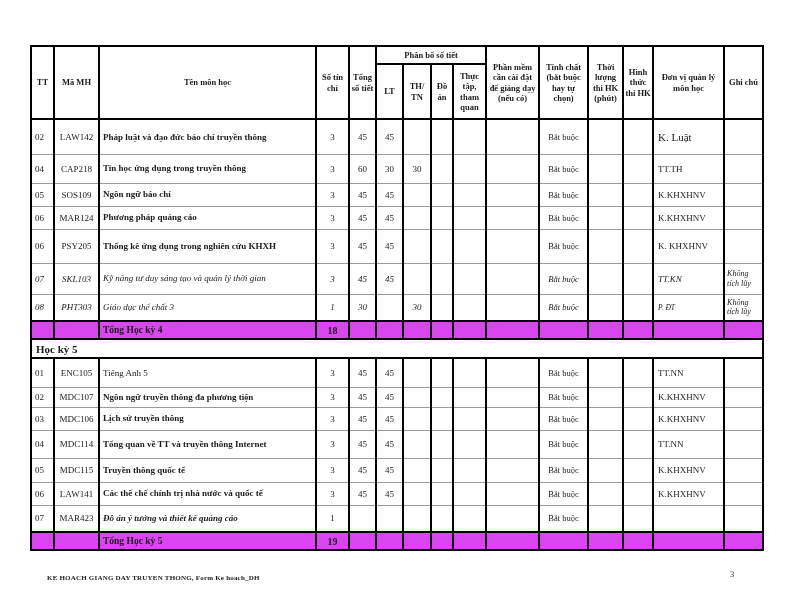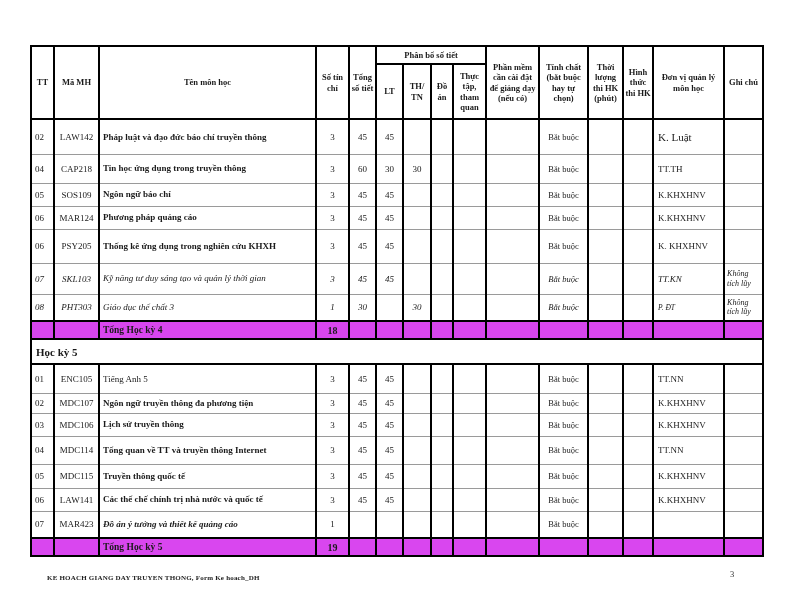--- a/index.html
+++ b/index.html
@@ -39,21 +39,21 @@
     border-bottom:1px solid #9a9a9a;
     border-left:2px solid #000;
     border-right:2px solid #000;
   }
   tr.header-group { height:18px; }
   tr.header-sub { height:55px; }
   tr.section-row td.section-title {
     font-size:11px; font-weight:bold; text-align:left; padding-left:4px;
     border-top:2px solid #000; border-bottom:2px solid #000;
   }
-  tr.section-row { height:25px; }
+  tr.section-row { height:19px; }
   tr.total-row { height:18px; }
   tr.total-row td {
     background:#d946ef;
     border-top:2px solid #000; border-bottom:2px solid #000;
     border-left:2px solid #000; border-right:2px solid #000;
   }
   td.total-label { font-weight:bold; font-size:9.5px; }
   td.total-credits { font-weight:bold; font-size:10px; }
   td.c-tt { text-align:left; padding-left:3px; }
   td.c-code { text-align:center; }

